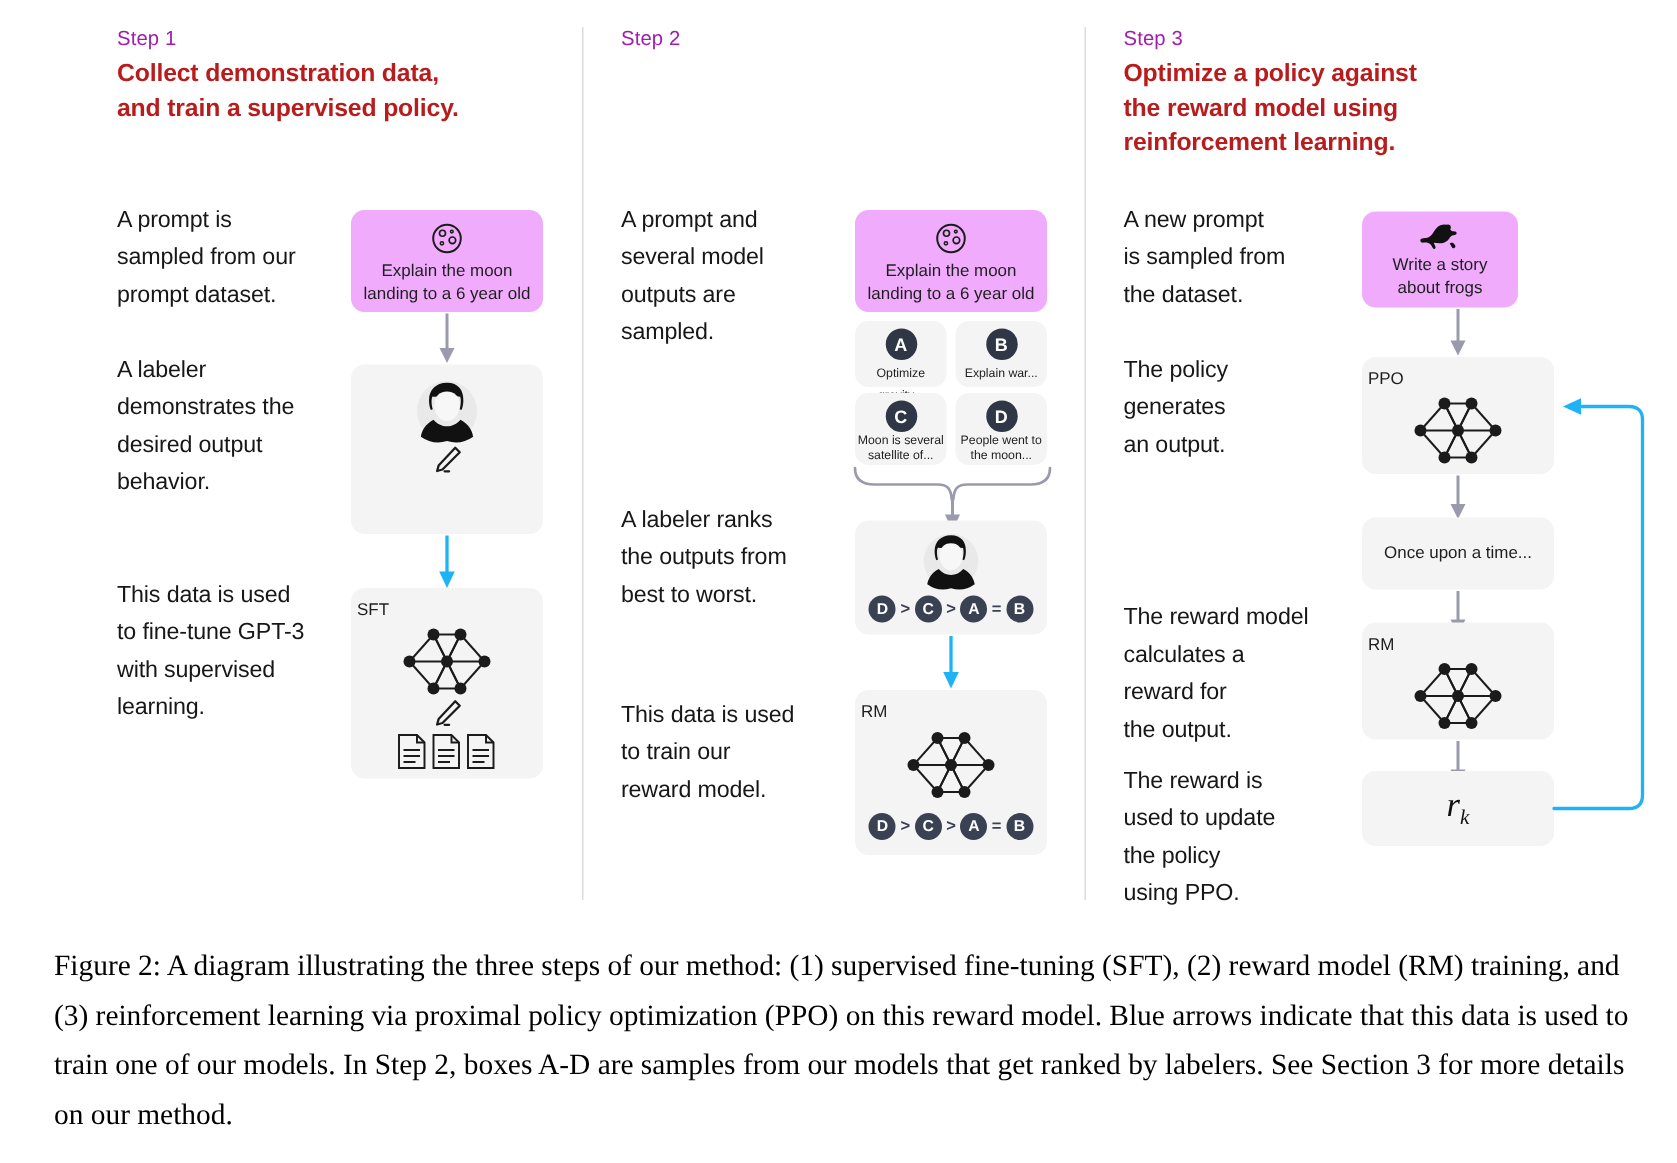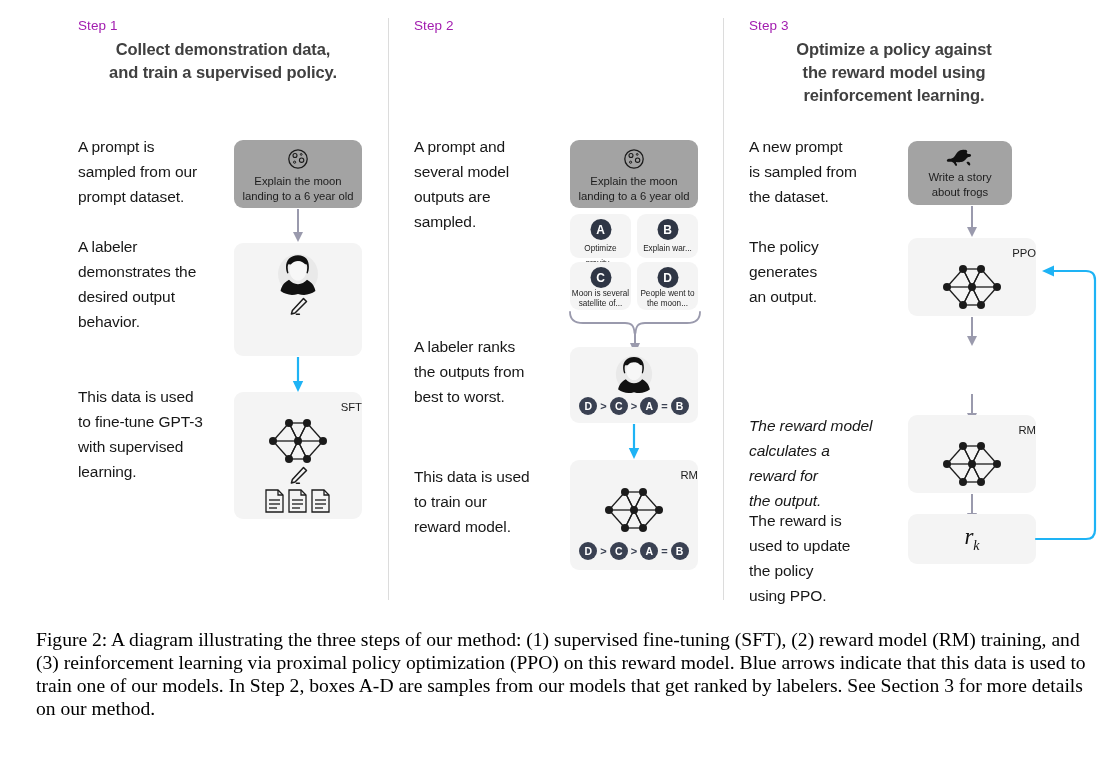--- a/index.html
+++ b/index.html
@@ -44,56 +44,55 @@
     font-size: 13.5px;
     color: #a21caf;
     letter-spacing: .1px;
   }
   .step-title {
     position: absolute;
     top: 38px; left: 0;
     font-size: 16.5px;
     font-weight: bold;
     line-height: 23px;
-    color: #404040;
+    color: #b91c1c;
     letter-spacing: -.1px;
     width: 290px;
-    text-align: center;
   }
 
   .para {
     position: absolute;
     left: 0;
     font-size: 15.5px;
     line-height: 25px;
     color: #171717;
     width: 175px;
     letter-spacing: -.1px;
   }
 
   
   .box {
     position: absolute;
     border-radius: 9px;
     background: #f4f4f4;
     box-sizing: border-box;
   }
-  .box.blue { background: #a3a3a3; }
+  .box.blue { background: #f0abfc; }
   .box-text {
     position: absolute;
     left: 0; right: 0;
     text-align: center;
     font-size: 11.3px;
     line-height: 15px;
     color: #1d1d1d;
   }
   .box-cap {
     position: absolute;
-    left: 16px; right: 0;
-    text-align: right;
+    left: 4px; right: 0;
+    text-align: left;
     font-size: 11.3px;
     color: #1d1d1d;
   }
   .rk {
     position: absolute;
     left: 0; right: 0;
     text-align: center;
     font-family: "Liberation Serif", serif;
     font-style: italic;
     font-size: 23px;
@@ -149,21 +148,21 @@
   .abs-svg { position: absolute; }
 
   
   #caption {
     position: absolute;
     left: 36px;
     top: 628px;
     width: 1050px;
     font-family: "Liberation Serif", serif;
     font-size: 19.6px;
-    line-height: 23px;
+    line-height: 33px;
     color: #000;
     text-align: left;
   }
 </style>
 </head>
 <body>
 
 <div id="diagram">
 
   <div class="vdivider" id="divider-1"></div>
@@ -403,21 +402,21 @@
     <div class="step-title" style="white-space:pre-line;">Optimize a policy against
 the reward model using
 reinforcement learning.</div>
 
     <div class="para" style="top:134px;white-space:pre-line;">A new prompt
 is sampled from
 the dataset.</div>
     <div class="para" style="top:234px;white-space:pre-line;">The policy
 generates
 an output.</div>
-    <div class="para" style="top:413px;white-space:pre-line;font-style:italic;">The reward model
+    <div class="para" style="top:399px;white-space:pre-line;">The reward model
 calculates a
 reward for
 the output.</div>
     <div class="para" style="top:508px;white-space:pre-line;">The reward is
 used to update
 the policy
 using PPO.</div>
 
     <div class="box blue" style="left:159px;top:141px;width:104px;height:64px;">
       <svg class="abs-svg" style="left:50%;top:7px;transform:translateX(-50%);" width="28" height="20" viewBox="0 0 28 20">
@@ -463,20 +462,23 @@
           <circle cx="58" cy="25" r="4"></circle>
         </g>
       </svg>
     </div>
 
     <svg class="abs-svg" style="left:216px;top:317px;" width="14" height="30" viewBox="0 0 14 30">
       <line x1="7" y1="0" x2="7" y2="20" stroke="#9a9aad" stroke-width="2"></line>
       <polygon points="2,19 12,19 7,29" fill="#9a9aad"></polygon>
     </svg>
 
+    <div class="box" style="left:159px;top:345px;width:128px;height:48px;">
+      <div class="box-text" style="top:17px;">Once upon a time...</div>
+    </div>
 
     <svg class="abs-svg" style="left:216px;top:394px;" width="14" height="30" viewBox="0 0 14 30">
       <line x1="7" y1="0" x2="7" y2="20" stroke="#9a9aad" stroke-width="2"></line>
       <polygon points="2,19 12,19 7,29" fill="#9a9aad"></polygon>
     </svg>
 
     <div class="box" style="left:159px;top:415px;width:128px;height:78px;">
       <div class="box-cap" style="top:9px;">RM</div>
       <svg class="abs-svg" style="left:50%;top:24px;transform:translateX(-50%);" width="66" height="50" viewBox="0 0 66 50">
         <g stroke="#1b1b1b" stroke-width="1.3">

